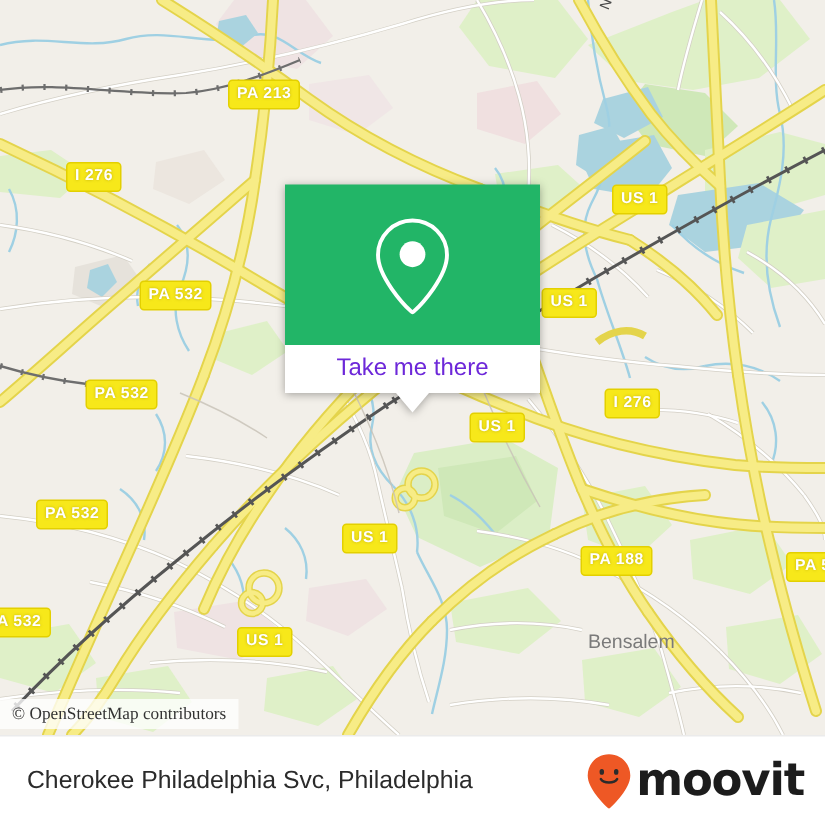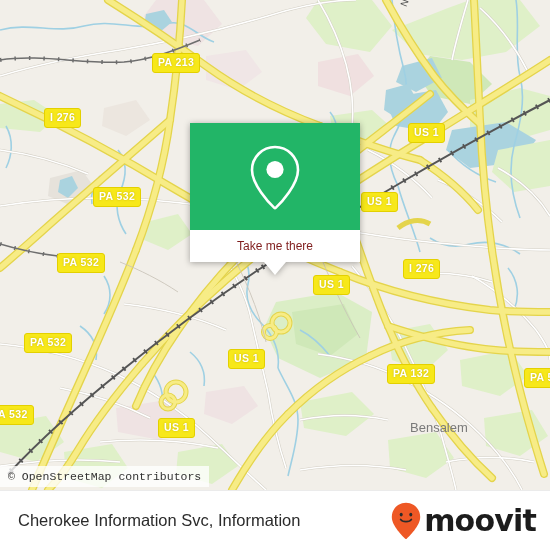--- a/index.html
+++ b/index.html
@@ -81,22 +81,22 @@
   }
   #popup-foot {
     height: 32px;
     background: #ffffff;
     display: flex;
     align-items: center;
     justify-content: center;
     position: relative;
   }
   #popup-foot-label {
-    color: #7f1d1d;
-    font-size: 12px;
+    color: #6d28d9;
+    font-size: 16px;
     font-family: "Liberation Sans", sans-serif;
   }
   #popup-tail {
     position: absolute;
     left: 50%;
     margin-left: -11px;
     top: 100%;
     width: 0; height: 0;
     border-left: 11px solid transparent;
     border-right: 11px solid transparent;
@@ -104,21 +104,21 @@
   }
 
   
   #attribution {
     position: absolute;
     left: 0; top: 466px;
     background: rgba(255,255,255,0.78);
     color: #333333;
     font-size: 11.5px;
     padding: 4px 8px 4px 8px;
-    font-family: Liberation Mono, monospace;
+    font-family: Liberation Serif, serif;
     white-space: nowrap;
   }
 
   
   #footer {
     position: absolute;
     left: 0; top: 490px;
     width: 550px; height: 60px;
     background: #ffffff;
     display: flex;
@@ -386,48 +386,48 @@
         <div class="shield" style="left: 93px; top: 167px;">PA 532</div>
         <div class="shield" style="left: 57px; top: 233px;">PA 532</div>
         <div class="shield" style="left: 24px; top: 313px;">PA 532</div>
         <div class="shield" style="left: -8px; top: 385px;">A 532</div>
         <div class="shield" style="left: 408px; top: 103px;">US 1</div>
         <div class="shield" style="left: 361px; top: 172px;">US 1</div>
         <div class="shield" style="left: 313px; top: 255px;">US 1</div>
         <div class="shield" style="left: 403px; top: 239px;">I 276</div>
         <div class="shield" style="left: 228px; top: 329px;">US 1</div>
         <div class="shield" style="left: 158px; top: 398px;">US 1</div>
-        <div class="shield" style="left: 387px; top: 344px;">PA 132</div>
+        <div class="shield" style="left: 387px; top: 344px;">PA 188</div>
         <div class="shield" style="left: 524px; top: 348px;">PA 5</div>
         <div class="shield" style="left: 241px; top: 490px;">PA 52</div>
       </div>
 
     <div>
-        <div class="place-label" style="left: 410px; top: 420px;">Bensalem</div>
+        <div class="place-label" style="left: 392px; top: 420px;">Bensalem</div>
         <div class="water-label" style="left: 398px; top: 4px; transform: rotate(-68deg); transform-origin: left top;">Neshaminy</div>
       </div>
 
     <div id="popup">
       <div id="popup-head">
         <svg width="56" height="68" viewBox="0 0 56 68">
           <path d="M28 4 C15.3 4 5 14.3 5 27 C5 41.5 22 60 27.1 64.6 C27.6 65.1 28.4 65.1 28.9 64.6 C34 60 51 41.5 51 27 C51 14.3 40.7 4 28 4 Z" fill="none" stroke="#ffffff" stroke-width="2.6"></path>
           <circle cx="28" cy="26.5" r="8.6" fill="#ffffff"></circle>
         </svg>
       </div>
       <div id="popup-foot">
         <span id="popup-foot-label">Take me there</span>
         <div id="popup-tail"></div>
       </div>
     </div>
 
     <div id="attribution">© OpenStreetMap contributors</div>
   </div>
 
   <div id="footer">
-    <div id="footer-title">Cherokee Information Svc, Information</div>
+    <div id="footer-title">Cherokee Philadelphia Svc, Philadelphia</div>
     <div id="brand">
       <svg width="30" height="38" viewBox="0 0 30 38">
         <path d="M15 0.8 C7 0.8 0.8 7 0.8 15 C0.8 24 12 34.5 14.3 36.7 C14.7 37.1 15.3 37.1 15.7 36.7 C18 34.5 29.2 24 29.2 15 C29.2 7 23 0.8 15 0.8 Z" fill="#ee5825"></path>
         <ellipse cx="10.2" cy="12.6" rx="1.5" ry="1.9" fill="#2b2b2b"></ellipse>
         <ellipse cx="19.8" cy="12.6" rx="1.5" ry="1.9" fill="#2b2b2b"></ellipse>
         <path d="M9.6 17.4 C11.4 20.4 18.6 20.4 20.4 17.4" fill="none" stroke="#2b2b2b" stroke-width="1.7" stroke-linecap="round"></path>
       </svg>
       <span id="brand-word">moovit</span>
     </div>
   </div>

